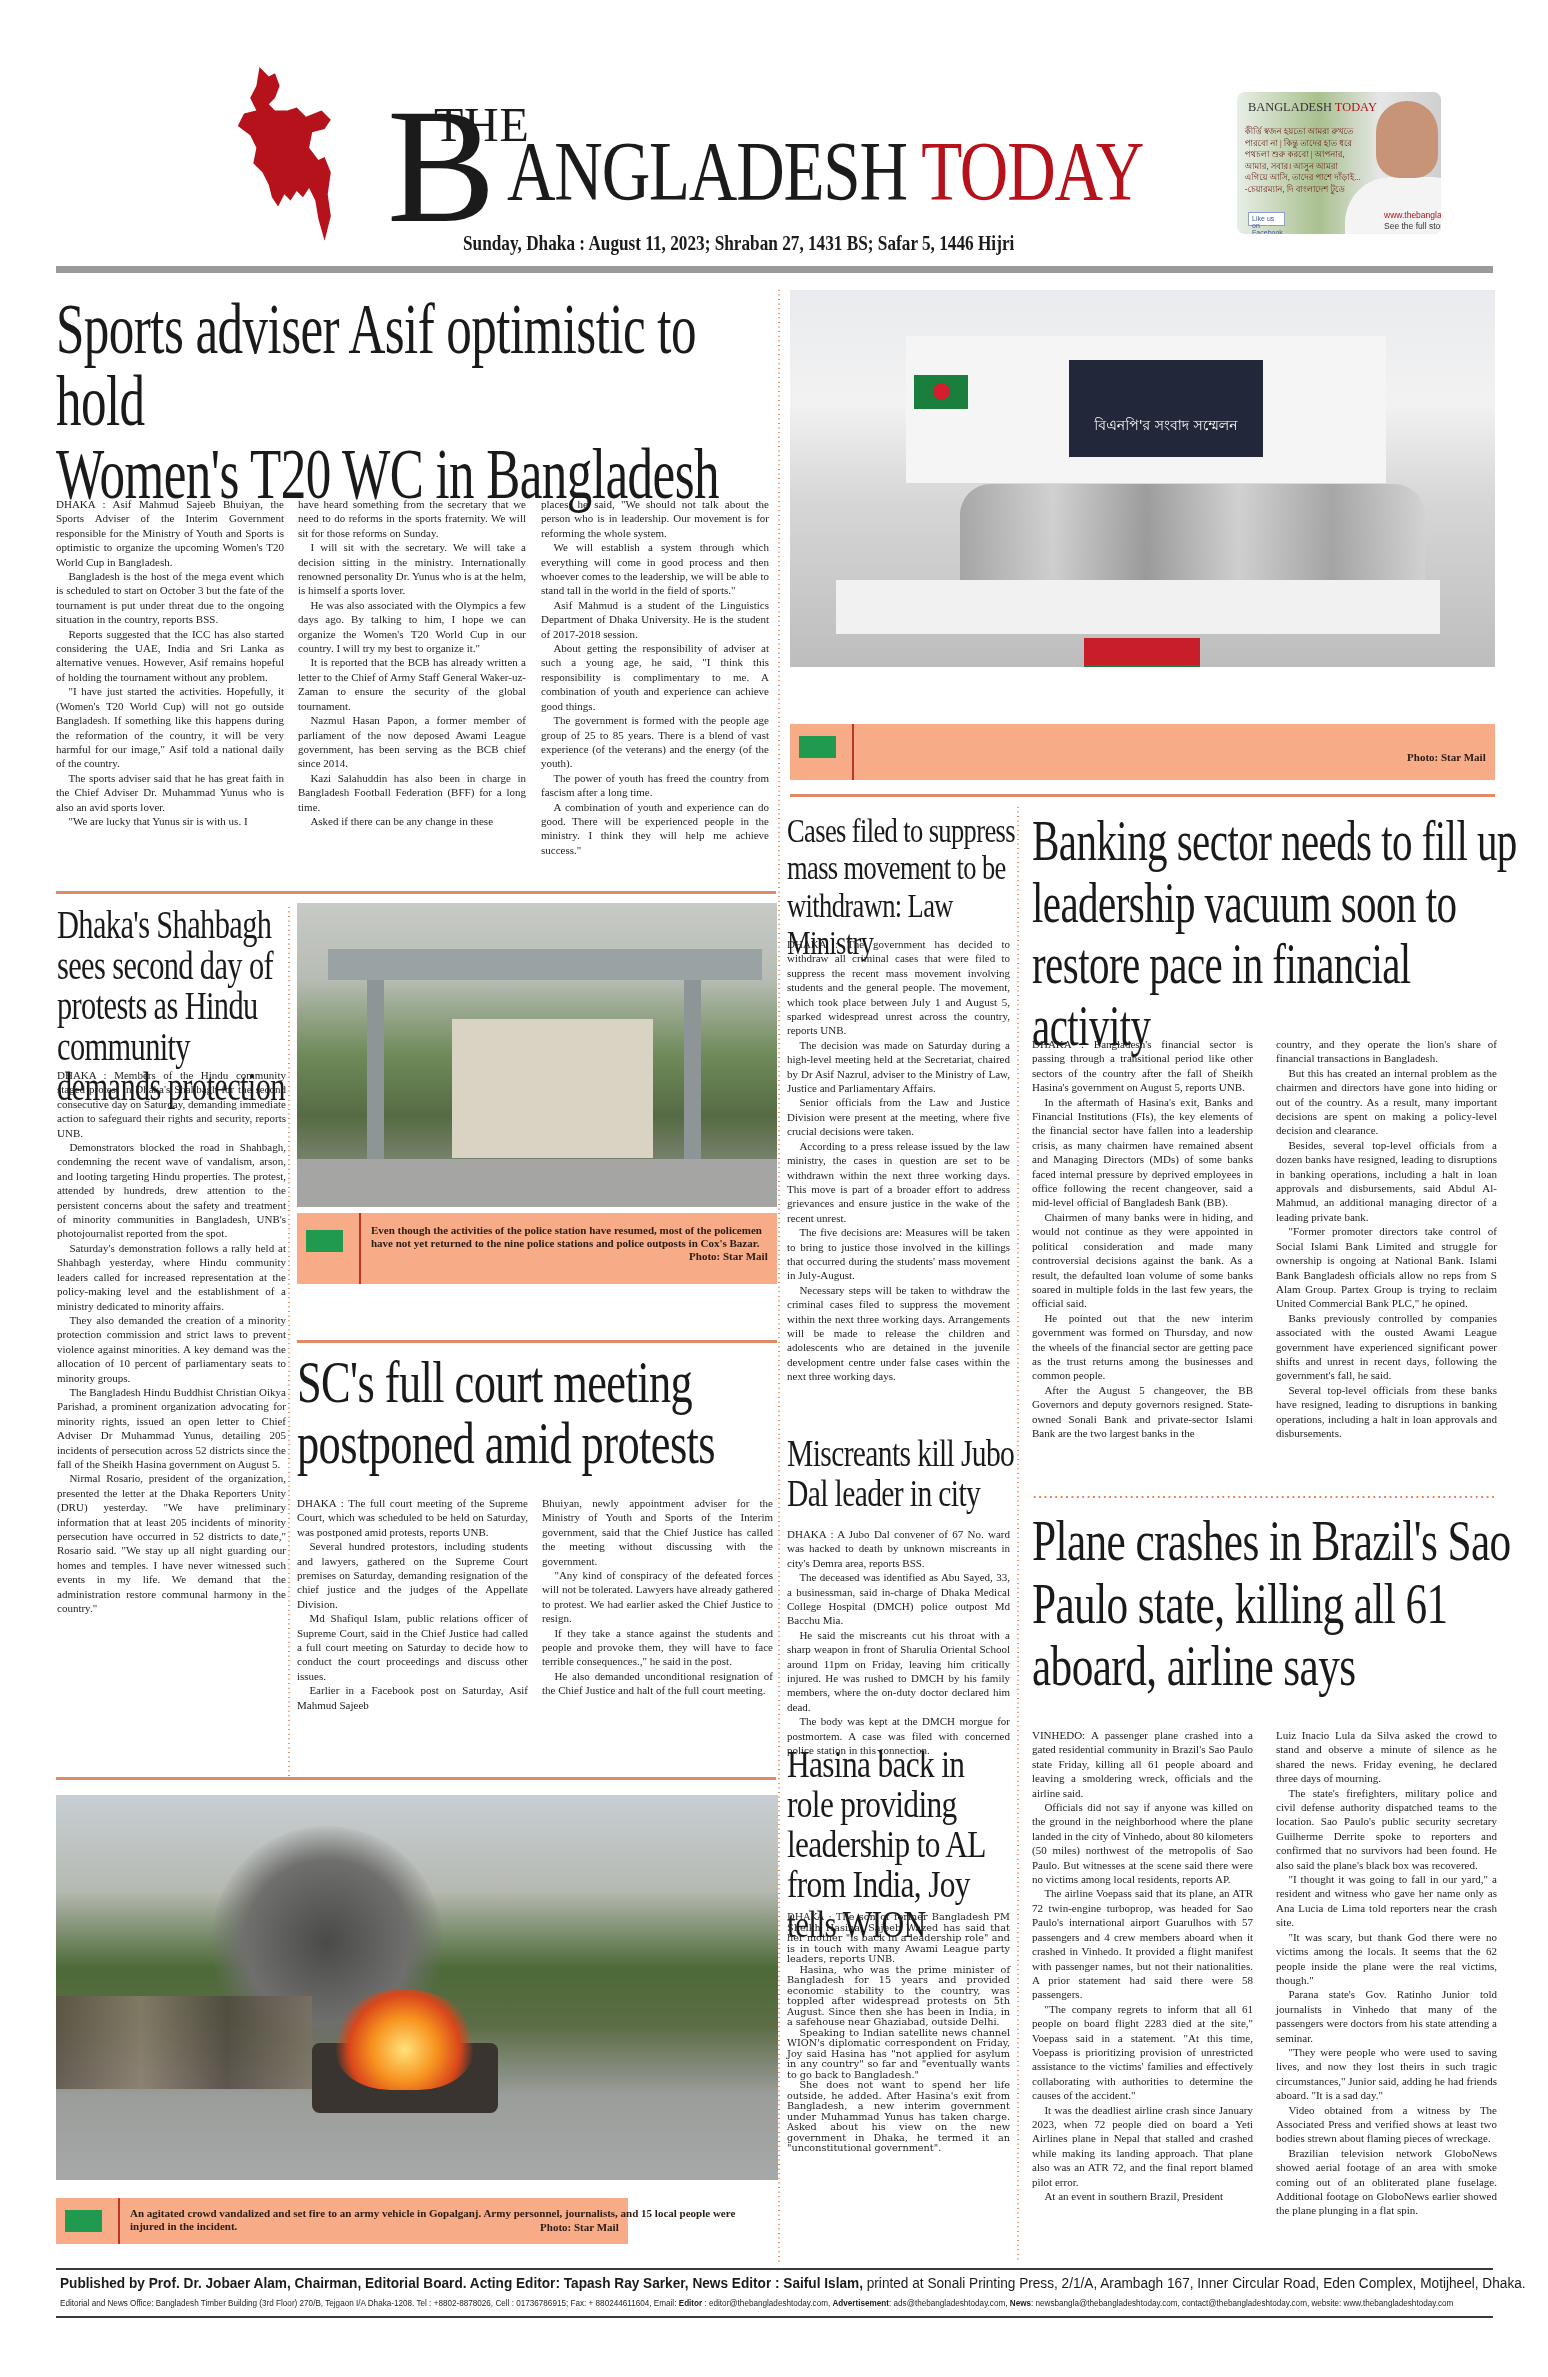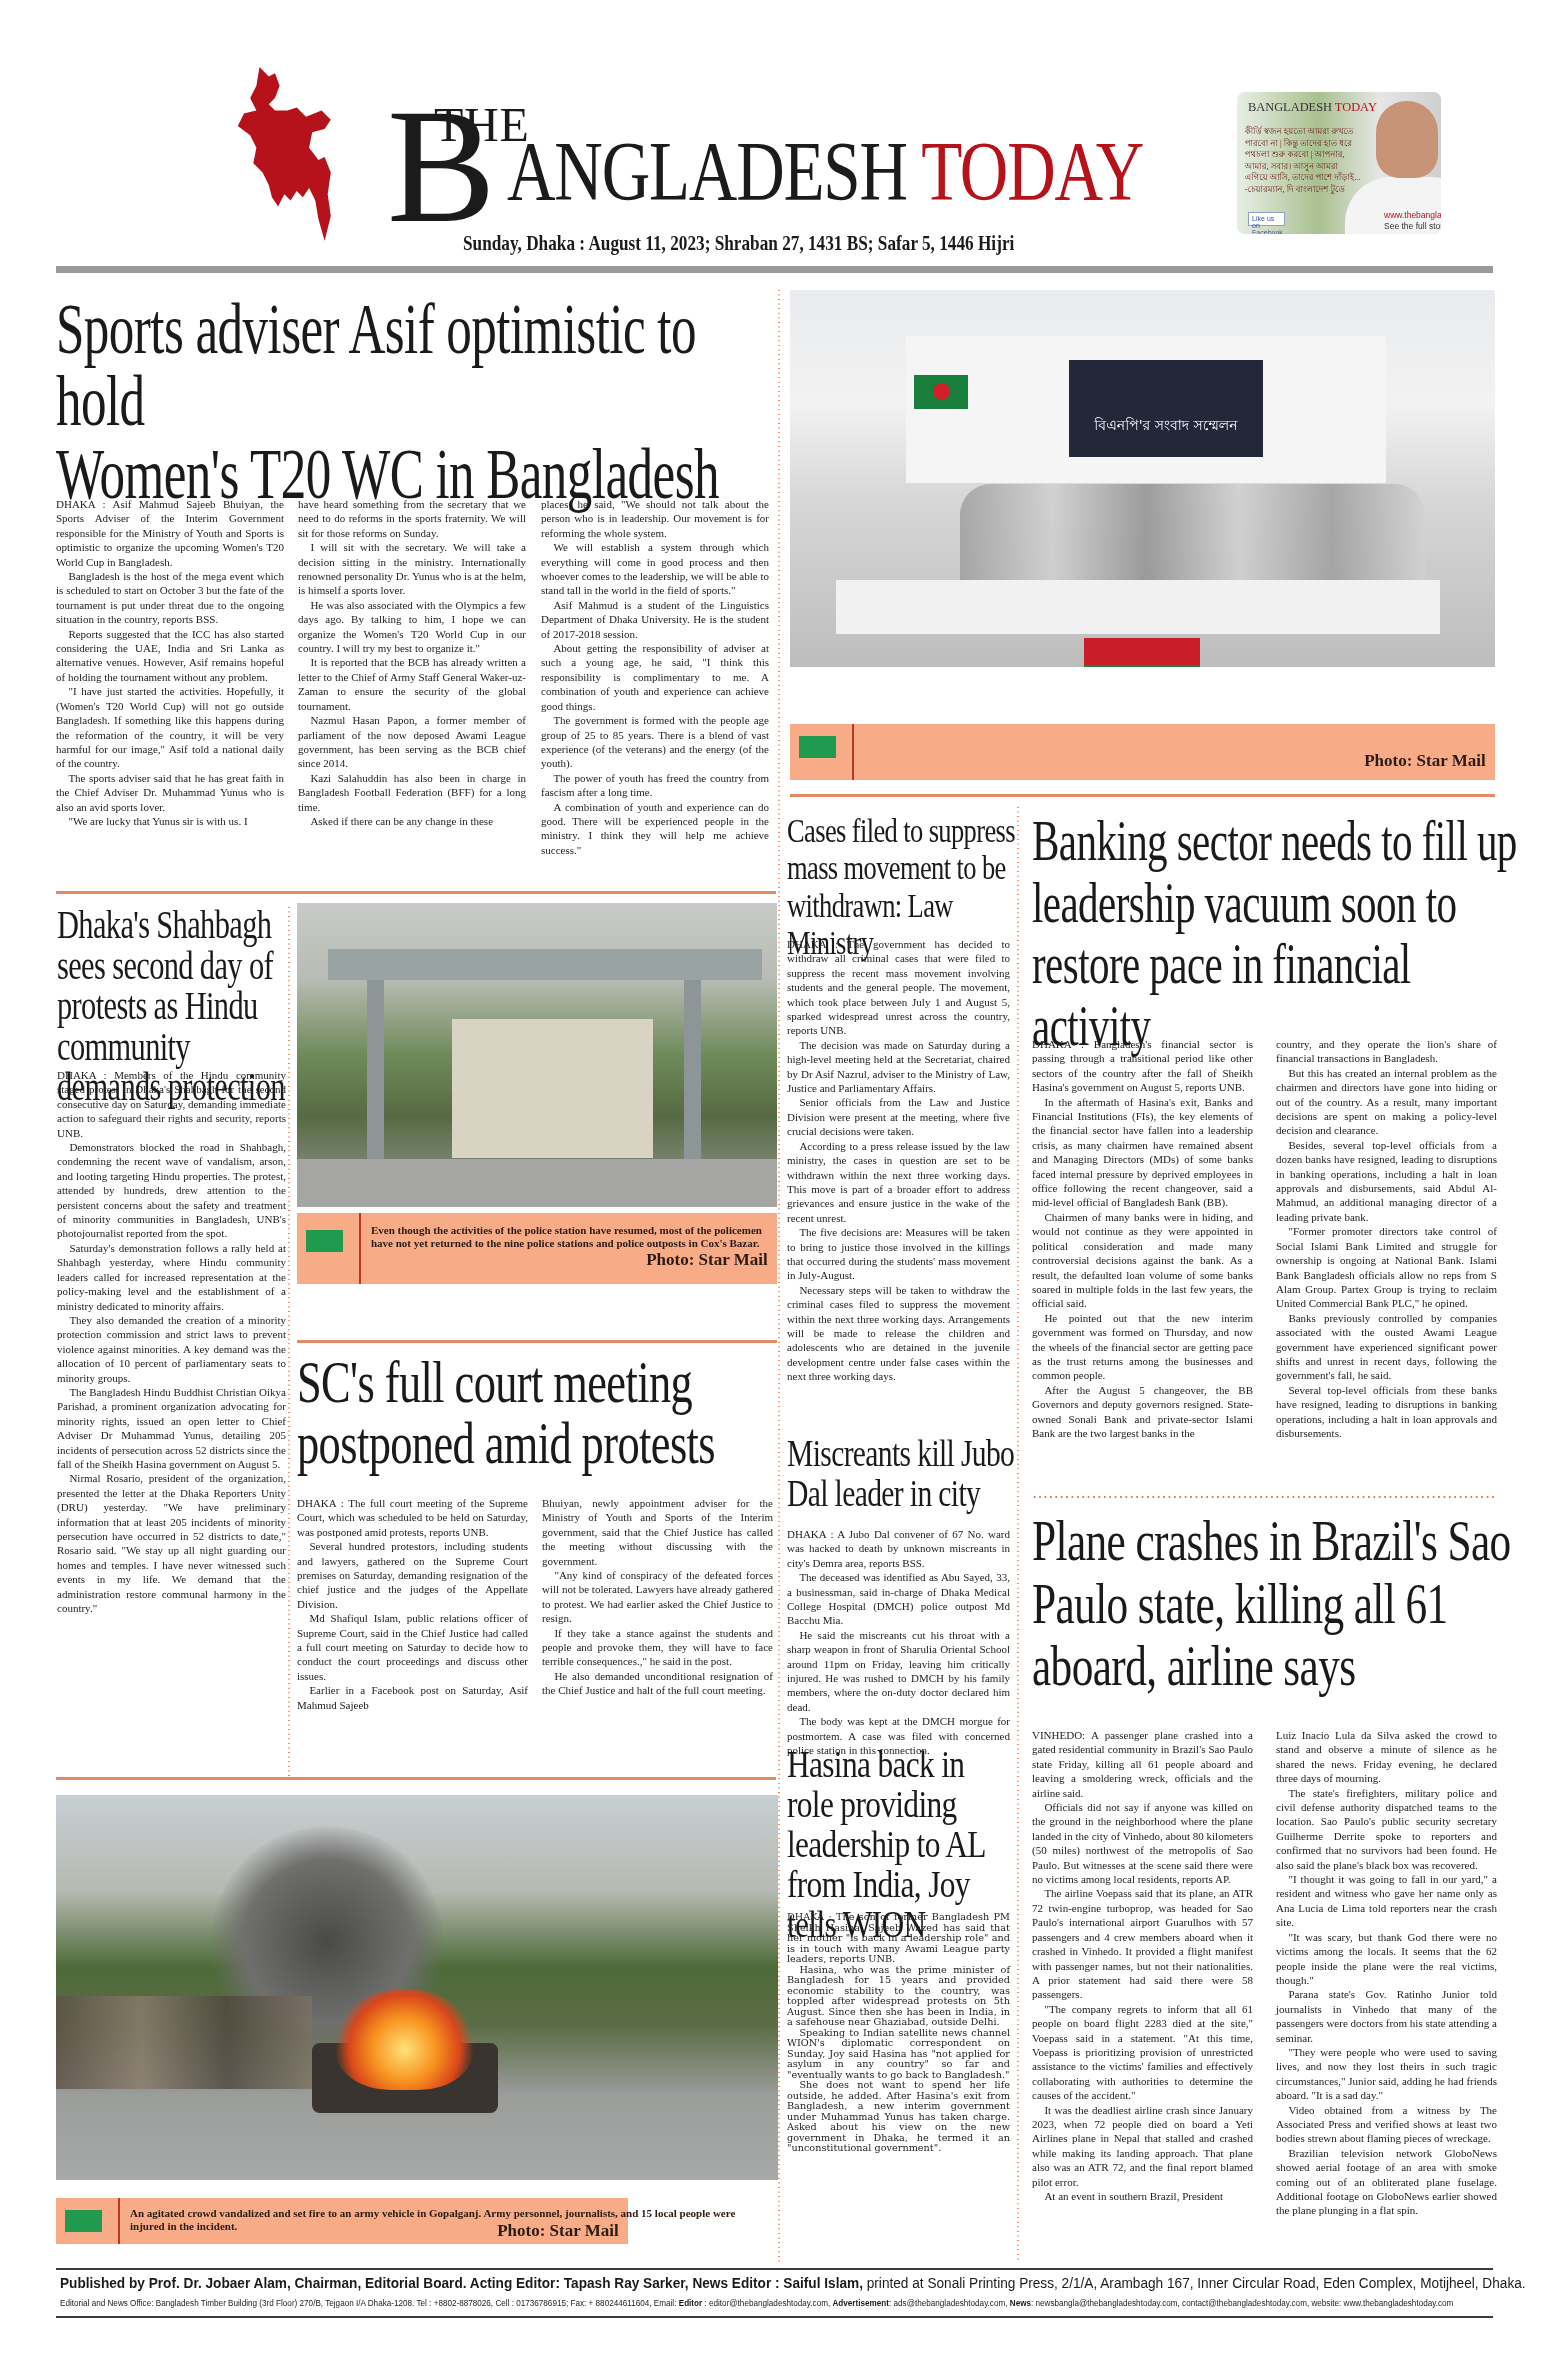--- a/index.html
+++ b/index.html
@@ -73,21 +73,21 @@
   .fire-smoke { left: 155px; top: 31px; width: 232px; height: 232px; border-radius: 50%; background: radial-gradient(circle, #4a4a48 0%, #6f6f6d 50%, rgba(150,150,150,0) 72%); }
   .fire-flame { left: 279px; top: 194px; width: 139px; height: 101px; border-radius: 50% 50% 40% 40%; background: radial-gradient(circle at 50% 60%, #ffe27a 0%, #f7921e 35%, #d9461b 60%, rgba(80,40,20,0) 75%); }
   .fire-vehicle { left: 256px; top: 248px; width: 186px; height: 70px; background: #3a3430; border-radius: 7.7px; }
   .fire-crowd { left: 0px; top: 201px; width: 256px; height: 93px; background: linear-gradient(90deg, #5c5046, #8a7d6d, #4f463f, #7c7263); opacity: .8; }
 
   
   .cap { position: absolute; background: #f7ac87; }
   .cap .sw { position: absolute; width: 37px; height: 22px; background: #1f9a4f; }
   .cap .bar { position: absolute; width: 1.5px; background: #b8362a; }
   .cap .txt { position: absolute; font-size: 11px; line-height: 13px; font-weight: bold; color: #2a1b14; }
-  .cap .credit { position: absolute; right: 9.3px; font-size: 17px; font-weight: bold; color: #2a1b14; }
+  .cap .credit { position: absolute; right: 9.3px; font-size: 11px; font-weight: bold; color: #2a1b14; }
 
   
   .rule-orange { position: absolute; height: 3.1px; background: #e28a66; }
   .vdots { position: absolute; width: 2.3px; background-image: radial-gradient(circle, #e2804f 0.8px, transparent 1px); background-size: 2.3px 4.6px; }
   .hdots { position: absolute; height: 2.3px; background-image: radial-gradient(circle, #e2804f 0.8px, transparent 1px); background-size: 5.4px 2.3px; }
 
   
   .foot-rule { position: absolute; left: 56px; width: 1437px; height: 2.3px; background: #3b3b3b; }
   .foot-1 { left: 60px; top: 2274px; font-family: "Liberation Sans", sans-serif; font-size: 15.5px; white-space: nowrap; transform: scaleX(0.88); transform-origin: left top; }
   .foot-1 b { font-weight: bold; }
@@ -237,21 +237,21 @@
 <div class="col body" style="left:787px; top:1495px; width:223px;">
   <p>DHAKA : A Jubo Dal convener of 67 No. ward was hacked to death by unknown miscreants in city's Demra area, reports BSS.</p>
     <p>The deceased was identified as Abu Sayed, 33, a businessman, said in-charge of Dhaka Medical College Hospital (DMCH) police outpost Md Bacchu Mia.</p>
     <p>He said the miscreants cut his throat with a sharp weapon in front of Sharulia Oriental School around 11pm on Friday, leaving him critically injured. He was rushed to DMCH by his family members, where the on-duty doctor declared him dead.</p>
     <p>The body was kept at the DMCH morgue for postmortem. A case was filed with concerned police station in this connection.</p>
 </div>
 <div class="abs hl hl-hasina">Hasina back in role providing leadership to AL from India, Joy tells WION</div>
 <div class="col body" style="left:787px; top:1880px; width:223px; font-family:'DejaVu Serif',serif; font-size:9.7px; line-height:10.5px;">
   <p>DHAKA : The son of former Bangladesh PM Sheikh Hasina, Sajeeb Wazed has said that her mother "is back in a leadership role" and is in touch with many Awami League party leaders, reports UNB.</p>
     <p>Hasina, who was the prime minister of Bangladesh for 15 years and provided economic stability to the country, was toppled after widespread protests on 5th August. Since then she has been in India, in a safehouse near Ghaziabad, outside Delhi.</p>
-    <p>Speaking to Indian satellite news channel WION's diplomatic correspondent on Sunday, Joy said Hasina has "not applied for asylum in any country" so far and "eventually wants to go back to Bangladesh."</p>
+    <p>Speaking to Indian satellite news channel WION's diplomatic correspondent on Friday, Joy said Hasina has "not applied for asylum in any country" so far and "eventually wants to go back to Bangladesh."</p>
     <p>She does not want to spend her life outside, he added. After Hasina's exit from Bangladesh, a new interim government under Muhammad Yunus has taken charge. Asked about his view on the new government in Dhaka, he termed it an "unconstitutional government".</p>
 </div>
 <div class="vdots" style="left:1017px; top:805px; height:1456px;"></div>
 
 <div class="abs hl hl-bank">Banking sector needs to fill up leadership vacuum soon to restore pace in financial activity</div>
 <div class="col body" style="left:1032px; top:1005px; width:221px;">
   <p>DHAKA : Bangladesh's financial sector is passing through a transitional period like other sectors of the country after the fall of Sheikh Hasina's government on August 5, reports UNB.</p>
     <p>In the aftermath of Hasina's exit, Banks and Financial Institutions (FIs), the key elements of the financial sector have fallen into a leadership crisis, as many chairmen have remained absent and Managing Directors (MDs) of some banks faced internal pressure by deprived employees in office following the recent changeover, said a mid-level official of Bangladesh Bank (BB).</p>
     <p>Chairmen of many banks were in hiding, and would not continue as they were appointed in political consideration and made many controversial decisions against the bank. As a result, the defaulted loan volume of some banks soared in multiple folds in the last few years, the official said.</p>
     <p>He pointed out that the new interim government was formed on Thursday, and now the wheels of the financial sector are getting pace as the trust returns among the businesses and common people.</p>

